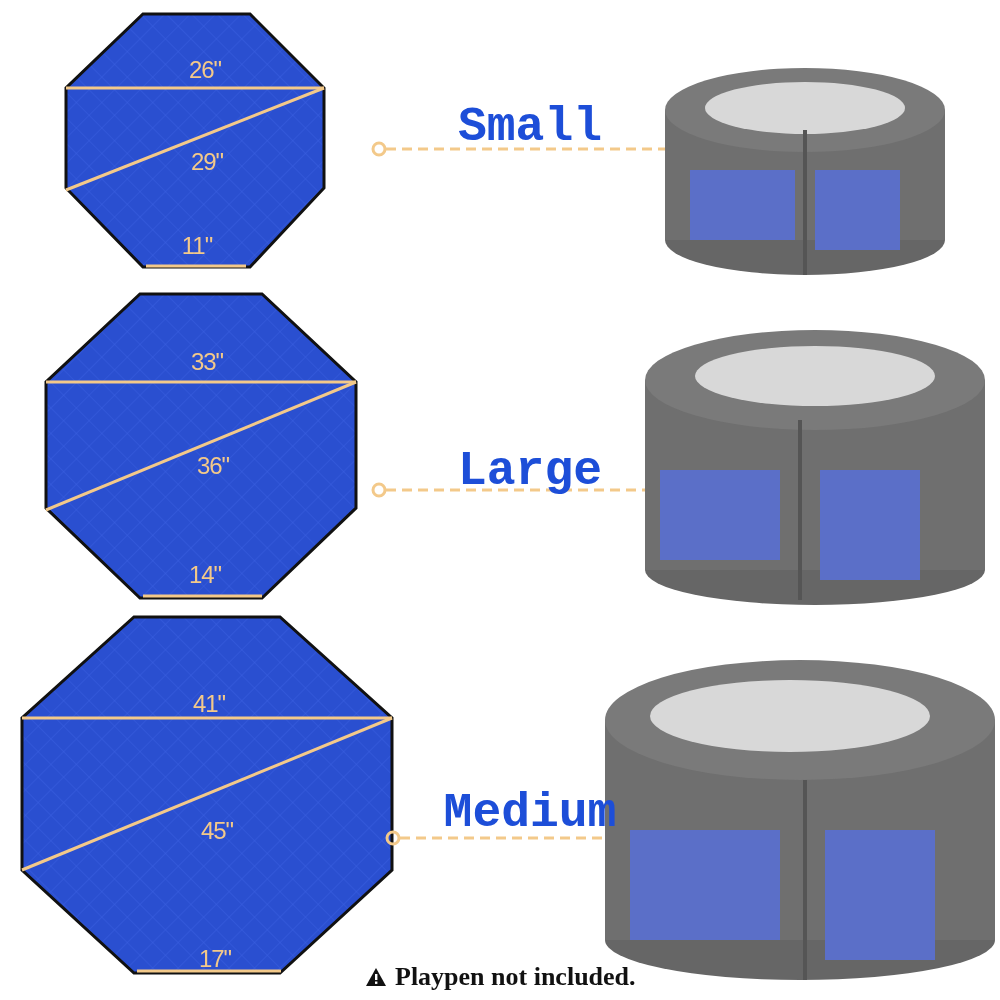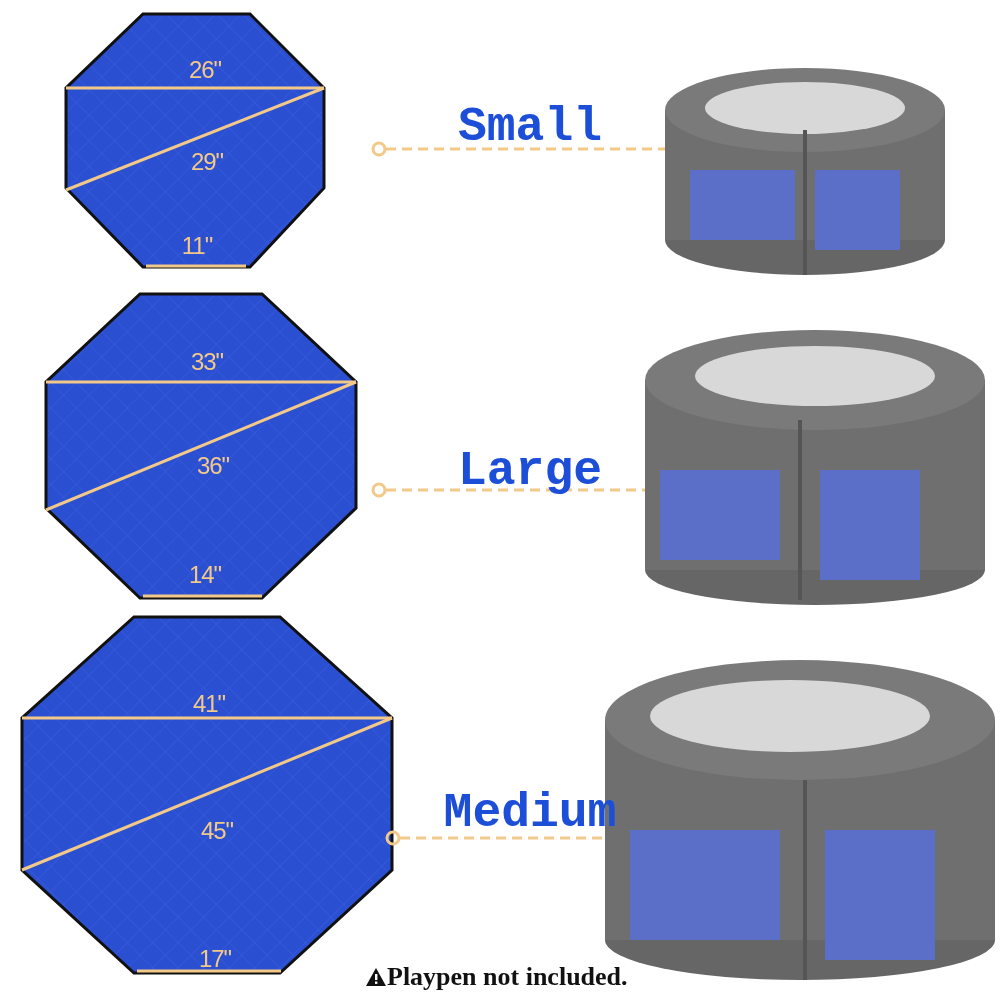--- a/index.html
+++ b/index.html
@@ -1,20 +1,20 @@
 <!DOCTYPE html>
 <html><head>
 <meta charset="utf-8">
 <style>
   html,body{margin:0;padding:0;background:#fff;}
   body{width:1000px;height:1000px;position:relative;overflow:hidden;font-family:"Liberation Sans",sans-serif;}
   .layer{position:absolute;left:0;top:0;}
   .dim{position:absolute;color:#f3c98a;font-family:"Liberation Sans",sans-serif;font-size:24px;transform:translateX(-50%);letter-spacing:-1px;}
   .size-label{position:absolute;color:#1d4ed8;font-family:Liberation Mono, monospace;font-weight:bold;font-size:48px;transform:translateX(-50%);}
-  .footer{position:absolute;left:365px;top:962px;font-family:"Liberation Serif",serif;font-weight:bold;font-size:26px;color:#111;display:flex;align-items:center;}
+  .footer{position:absolute;left:365px;top:962px;font-family:"Liberation Serif",serif;font-weight:bold;font-size:26px;color:#111;display:flex;align-items:center;gap:8px;}
   .warn{display:inline-block;width:22px;height:20px;}
 </style>
 </head>
 <body>
 
 <svg class="layer" width="1000" height="1000">
   <defs>
     <pattern id="quilt" width="18" height="18" patternUnits="userSpaceOnUse" patternTransform="rotate(45)">
       <rect width="18" height="18" fill="#2a4fd0"></rect>
       <path d="M0 0H18M0 0V18" stroke="#3a5fe0" stroke-width="1"></path>

